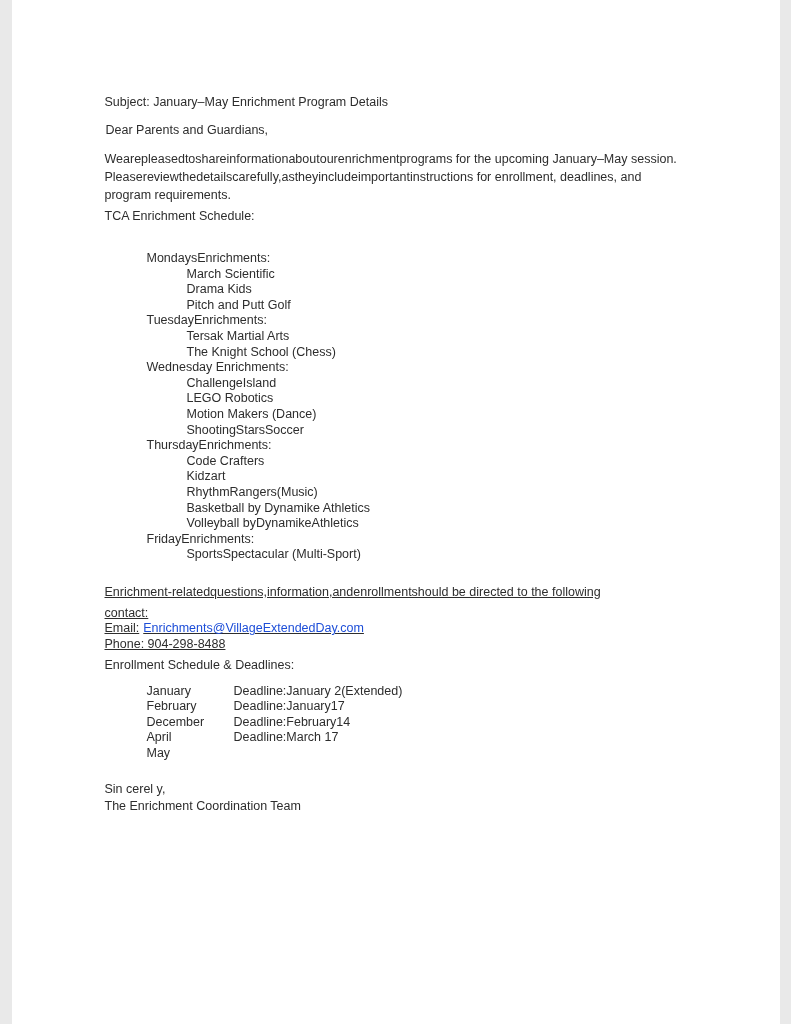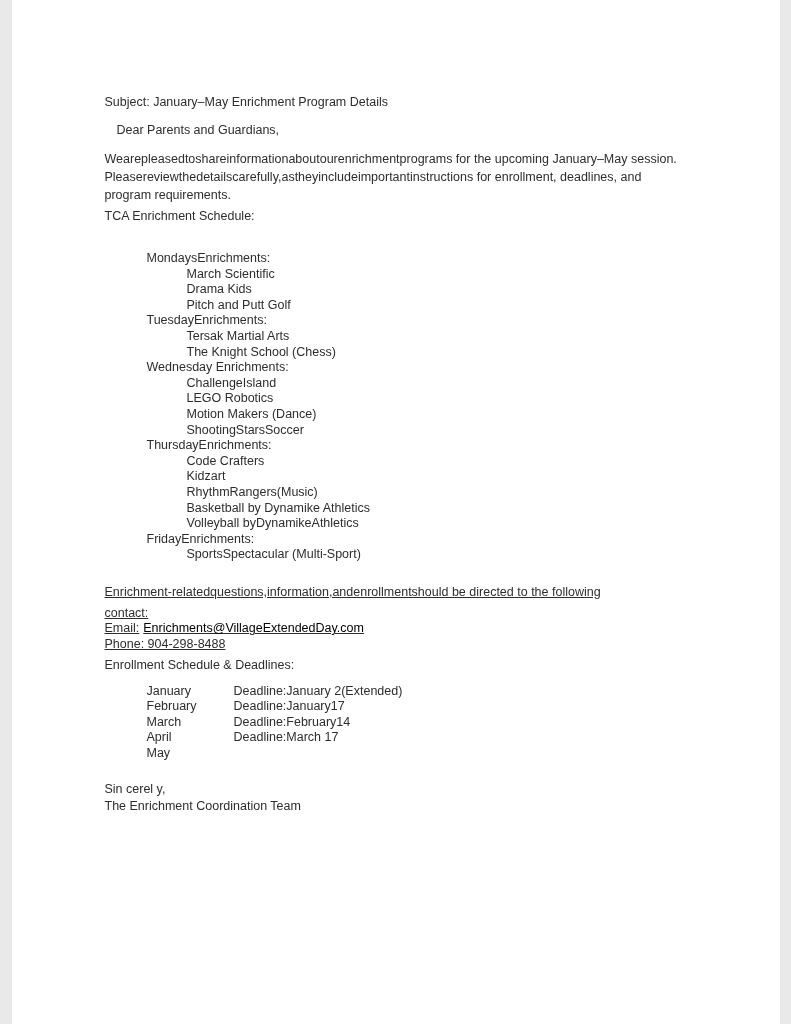--- a/index.html
+++ b/index.html
@@ -8,31 +8,31 @@
     background: #ffffff; position: relative; overflow: hidden;
     font-family: "Liberation Sans", sans-serif;
     color: #2d2d2d;
     -webkit-font-smoothing: antialiased;
   }
   .doc {
     position: absolute; left: 93px; top: 94px; right: 88px;
     font-size: 12.5px; line-height: 17px;
   }
   .subject   { margin: 0 0 11px 0; white-space: nowrap; }
-  .greeting  { margin: 0 0 11px 12px; white-space: nowrap; }
+  .greeting  { margin: 0 0 11px 1px; white-space: nowrap; }
   .intro     { margin: 0 0 4px 0; }
   .intro .intro-line { line-height: 18px; white-space: nowrap; }
   .schedule-heading { margin: 0 0 26px 0; white-space: nowrap; }
   .schedule  { line-height: 15.6px; margin: 0 0 21px 0; }
   .day-label { padding-left: 42px; white-space: nowrap; }
   .activity  { padding-left: 82px; white-space: nowrap; }
   .contact   { margin: 0 0 4px 0; text-decoration: underline; }
   .contact-intro-1 { line-height: 17px; margin-bottom: 5px; white-space: nowrap; }
   .contact-line { line-height: 15.6px; white-space: nowrap; }
-  .email-link { color: #000000; text-decoration: none; cursor: pointer; margin-left: 4px; }
+  .email-link { color: #1d4ed8; text-decoration: none; cursor: pointer; margin-left: 4px; }
   .deadlines-heading { margin: 4px 0 10px 0; white-space: nowrap; }
   .deadline-table { margin: 0 0 8px 42px; }
   .deadline-row { display: grid; grid-template-columns: 87px auto; line-height: 15.6px; }
   .deadline-row > span { white-space: nowrap; }
   .closing { margin-top: 19px; }
   .closing div { line-height: 17px; white-space: nowrap; }
 </style>
 </head>
 <body>
 
@@ -102,21 +102,21 @@
     <div class="deadline-table">
       <div class="deadline-row">
         <span>January</span>
         <span>Deadline:January 2(Extended)</span>
       </div>
       <div class="deadline-row">
         <span>February</span>
         <span>Deadline:January17</span>
       </div>
       <div class="deadline-row">
-        <span>March</span>
+        <span>December</span>
         <span>Deadline:February14</span>
       </div>
       <div class="deadline-row">
         <span>April</span>
         <span>Deadline:March 17</span>
       </div>
       <div class="deadline-row">
         <span>May</span>
       </div>
     </div>

